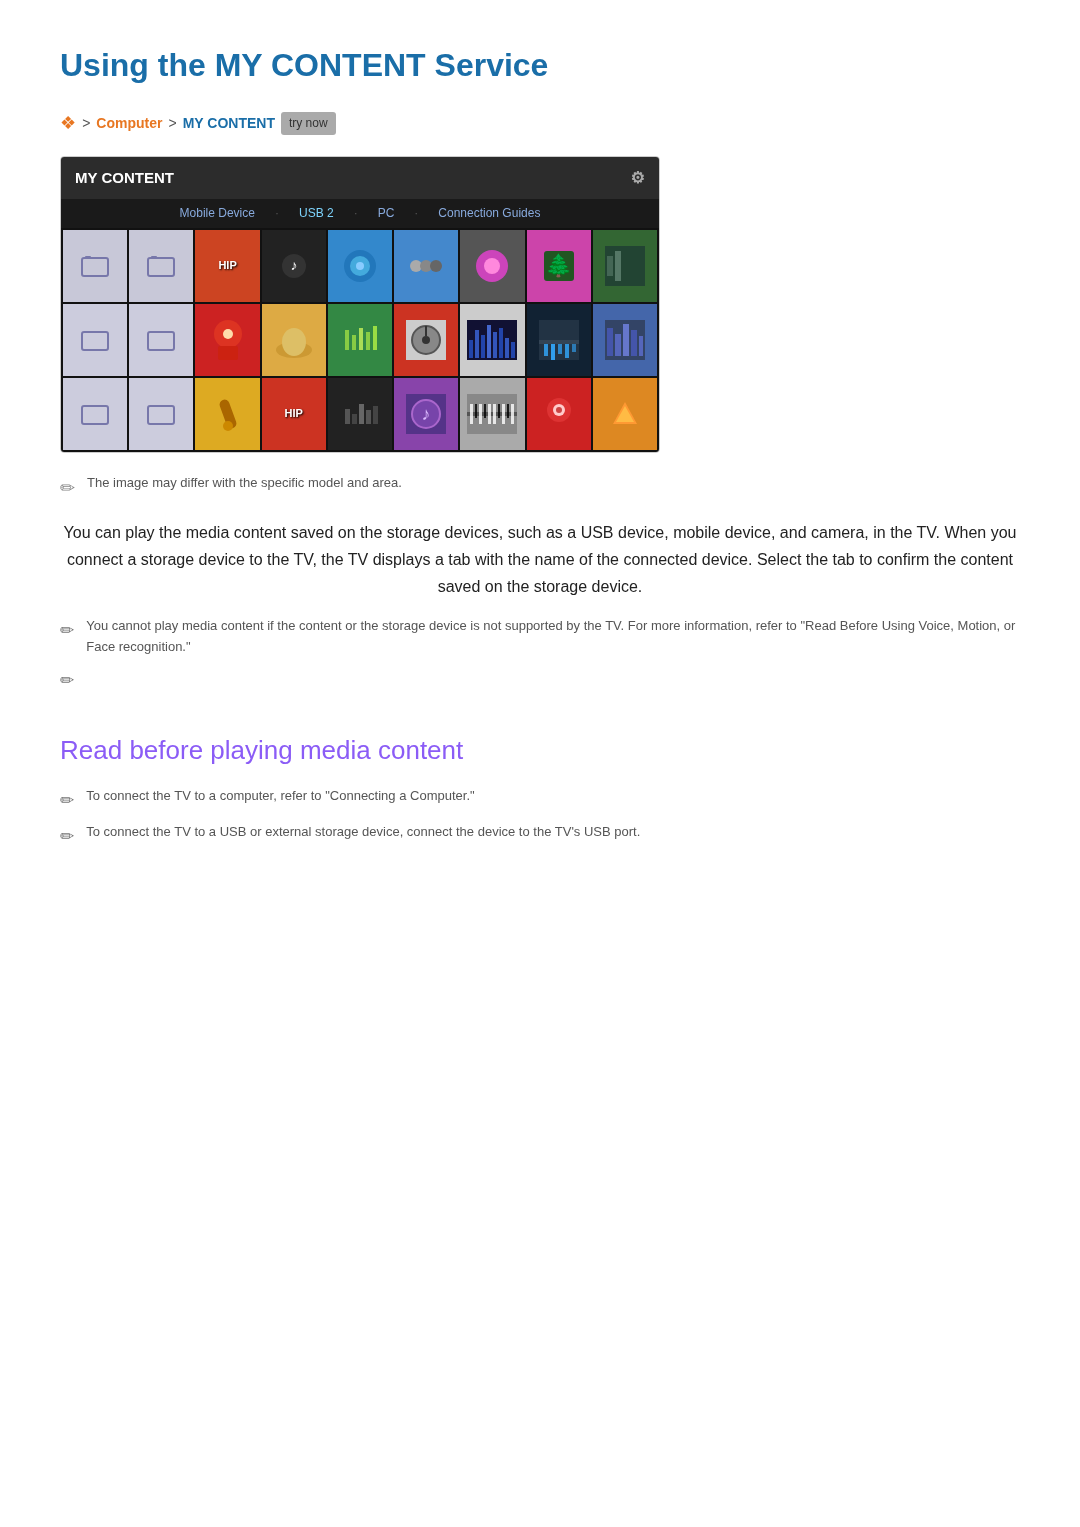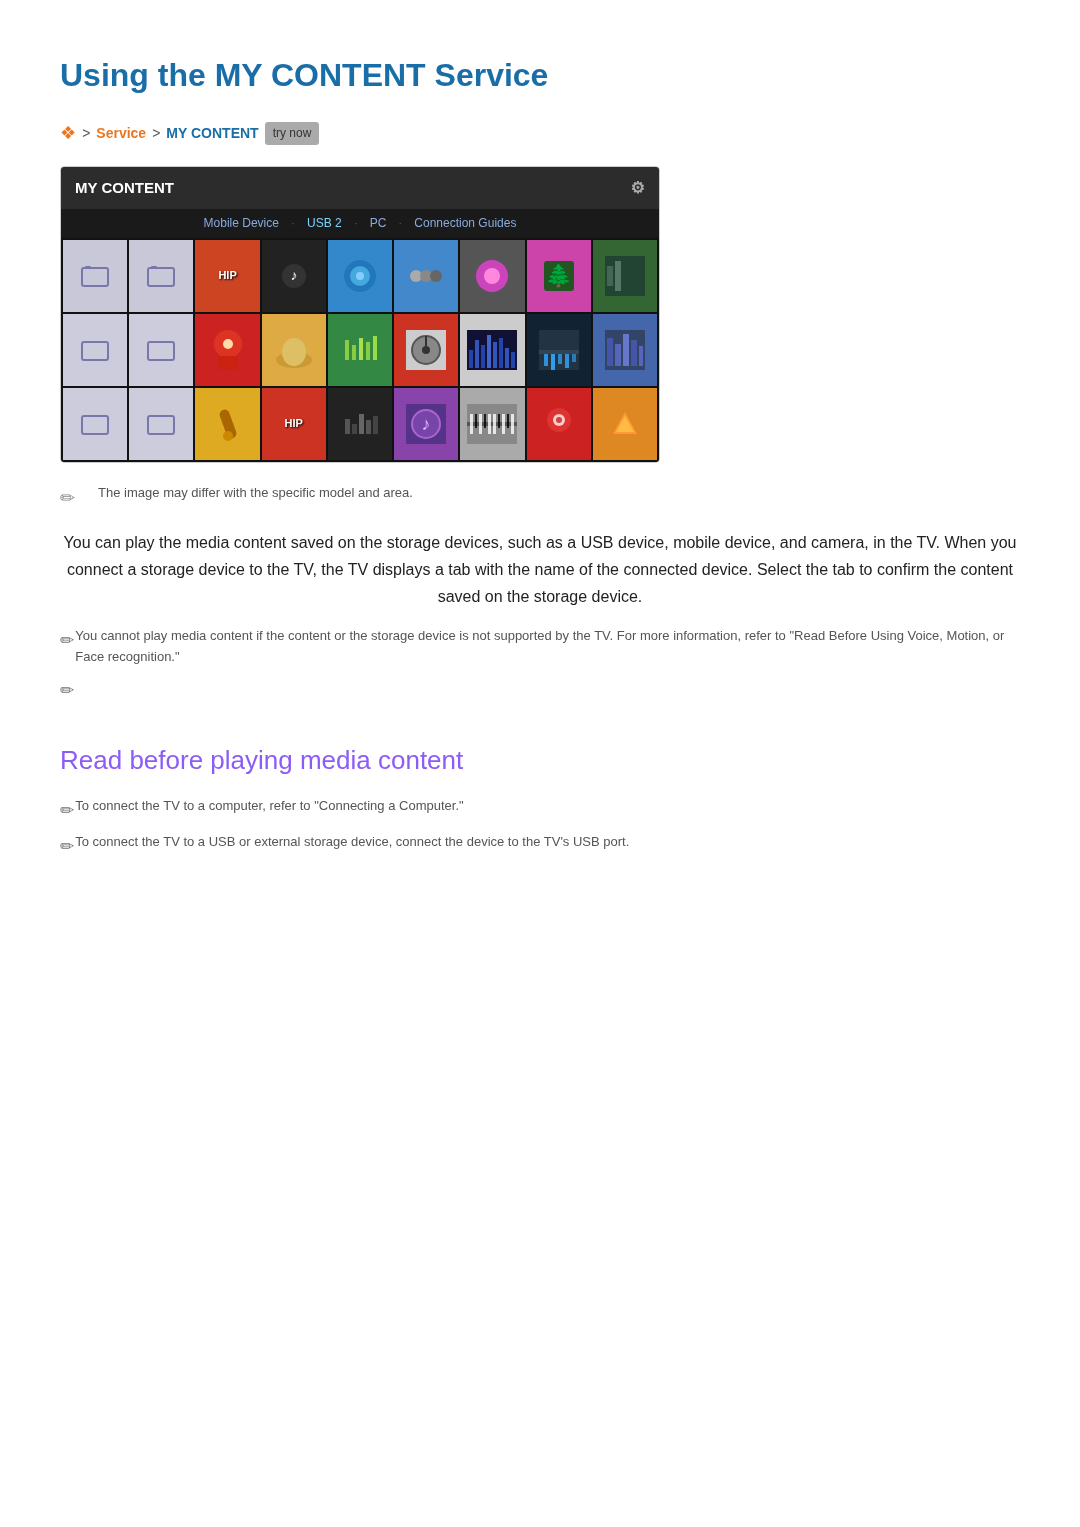--- a/index.html
+++ b/index.html
@@ -11,21 +11,21 @@
       max-width: 1080px;
       font-size: 16px;
       line-height: 1.6;
     }
 
     .page-title {
       color: #1a6ea8;
       font-size: 32px;
       font-weight: bold;
       margin-bottom: 18px;
-      margin-top: 10px;
+      margin-top: 0;
     }
 
     .breadcrumb {
       display: flex;
       align-items: center;
       gap: 6px;
       margin-bottom: 18px;
       font-size: 14px;
     }
 
@@ -79,21 +79,21 @@
 
     .mycontent-header-gear {
       font-size: 16px;
       color: #aaa;
     }
 
     .mycontent-tabs {
       background: #1a1a1a;
       display: flex;
       justify-content: center;
-      gap: 12px;
+      gap: 20px;
       padding: 5px 10px;
       font-size: 12px;
       color: #ccc;
     }
 
     .mycontent-tabs span {
       color: #88aadd;
     }
 
     .mycontent-tabs .dot {
@@ -144,21 +144,21 @@
     .c-r3c4 { background: #cc3322; }
     .c-r3c5 { background: #222222; }
     .c-r3c6 { background: #8844aa; }
     .c-r3c7 { background: #aaaaaa; }
     .c-r3c8 { background: #cc2222; }
     .c-r3c9 { background: #dd8822; }
 
     .note-line {
       display: flex;
       align-items: flex-start;
-      gap: 23px;
+      gap: 12px;
       font-size: 13px;
       color: #555;
       margin: 8px 0;
     }
 
     .note-icon {
       color: #888;
       font-size: 18px;
       flex-shrink: 0;
       margin-top: 1px;
@@ -181,21 +181,21 @@
     }
 
     .bullet-list {
       list-style: none;
       padding: 0;
     }
 
     .bullet-list li {
       display: flex;
       align-items: flex-start;
-      gap: 1px;
+      gap: 12px;
       font-size: 13px;
       color: #555;
       margin: 8px 0;
     }
 
     .pencil-icon {
       color: #777;
       font-size: 17px;
       flex-shrink: 0;
       margin-top: 1px;
@@ -207,21 +207,21 @@
     }
   </style>
 </head>
 <body>
 
 <h1 class="page-title">Using the MY CONTENT Service</h1>
 
 <div class="breadcrumb">
   <span class="breadcrumb-icon">❖</span>
   <span class="breadcrumb-separator">&gt;</span>
-  <span class="breadcrumb-featured">Service</span>
+  <span class="breadcrumb-featured">Computer</span>
   <span class="breadcrumb-separator">&gt;</span>
   <span class="breadcrumb-mycontent">MY CONTENT</span>
   <span class="breadcrumb-trynow">try now</span>
 </div>
 
 <div class="mycontent-panel">
   <div class="mycontent-header">
     <span>MY CONTENT</span>
     <span class="mycontent-header-gear">⚙</span>
   </div>

